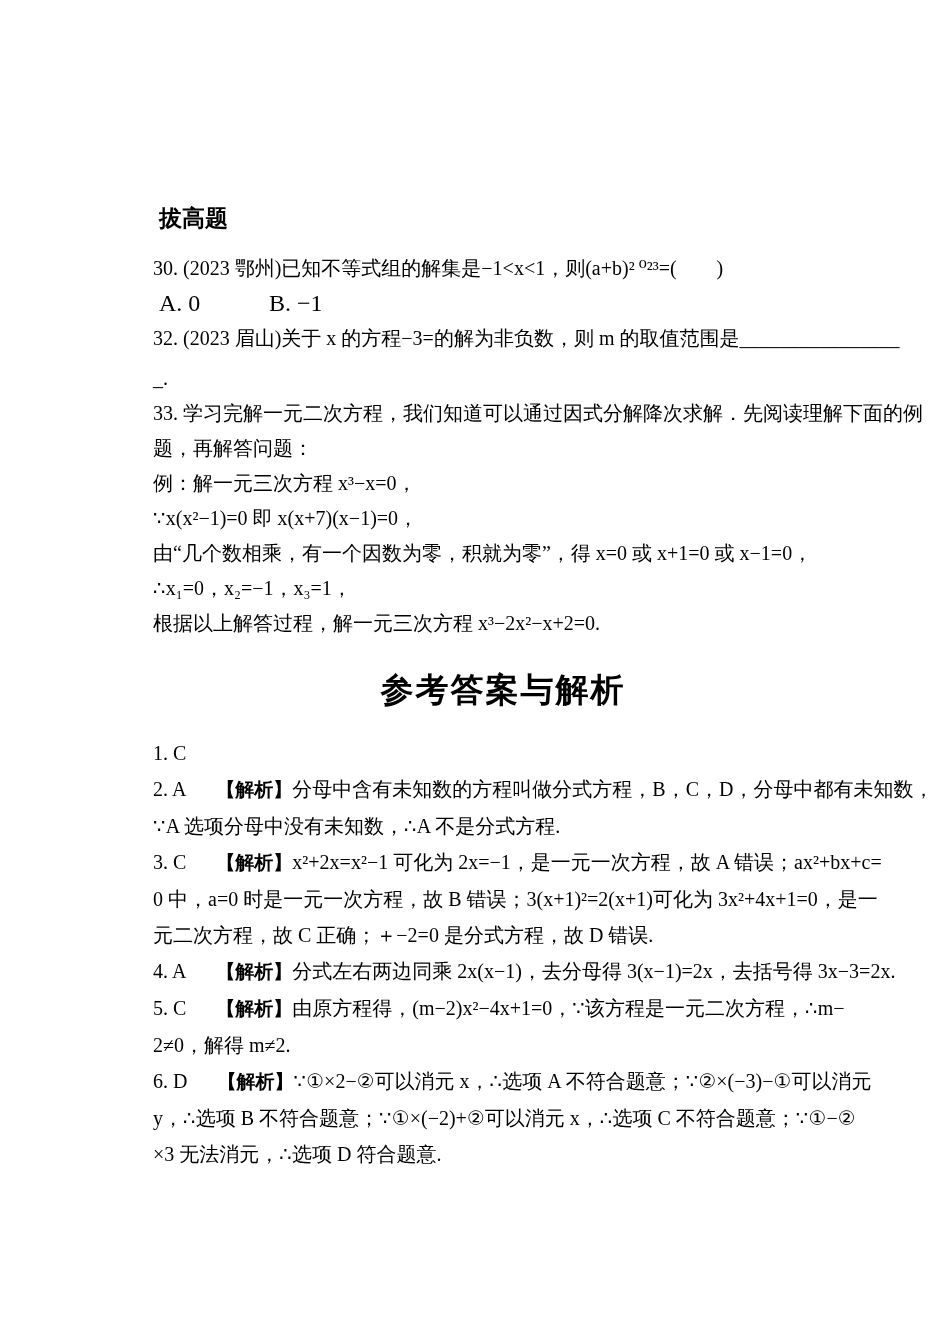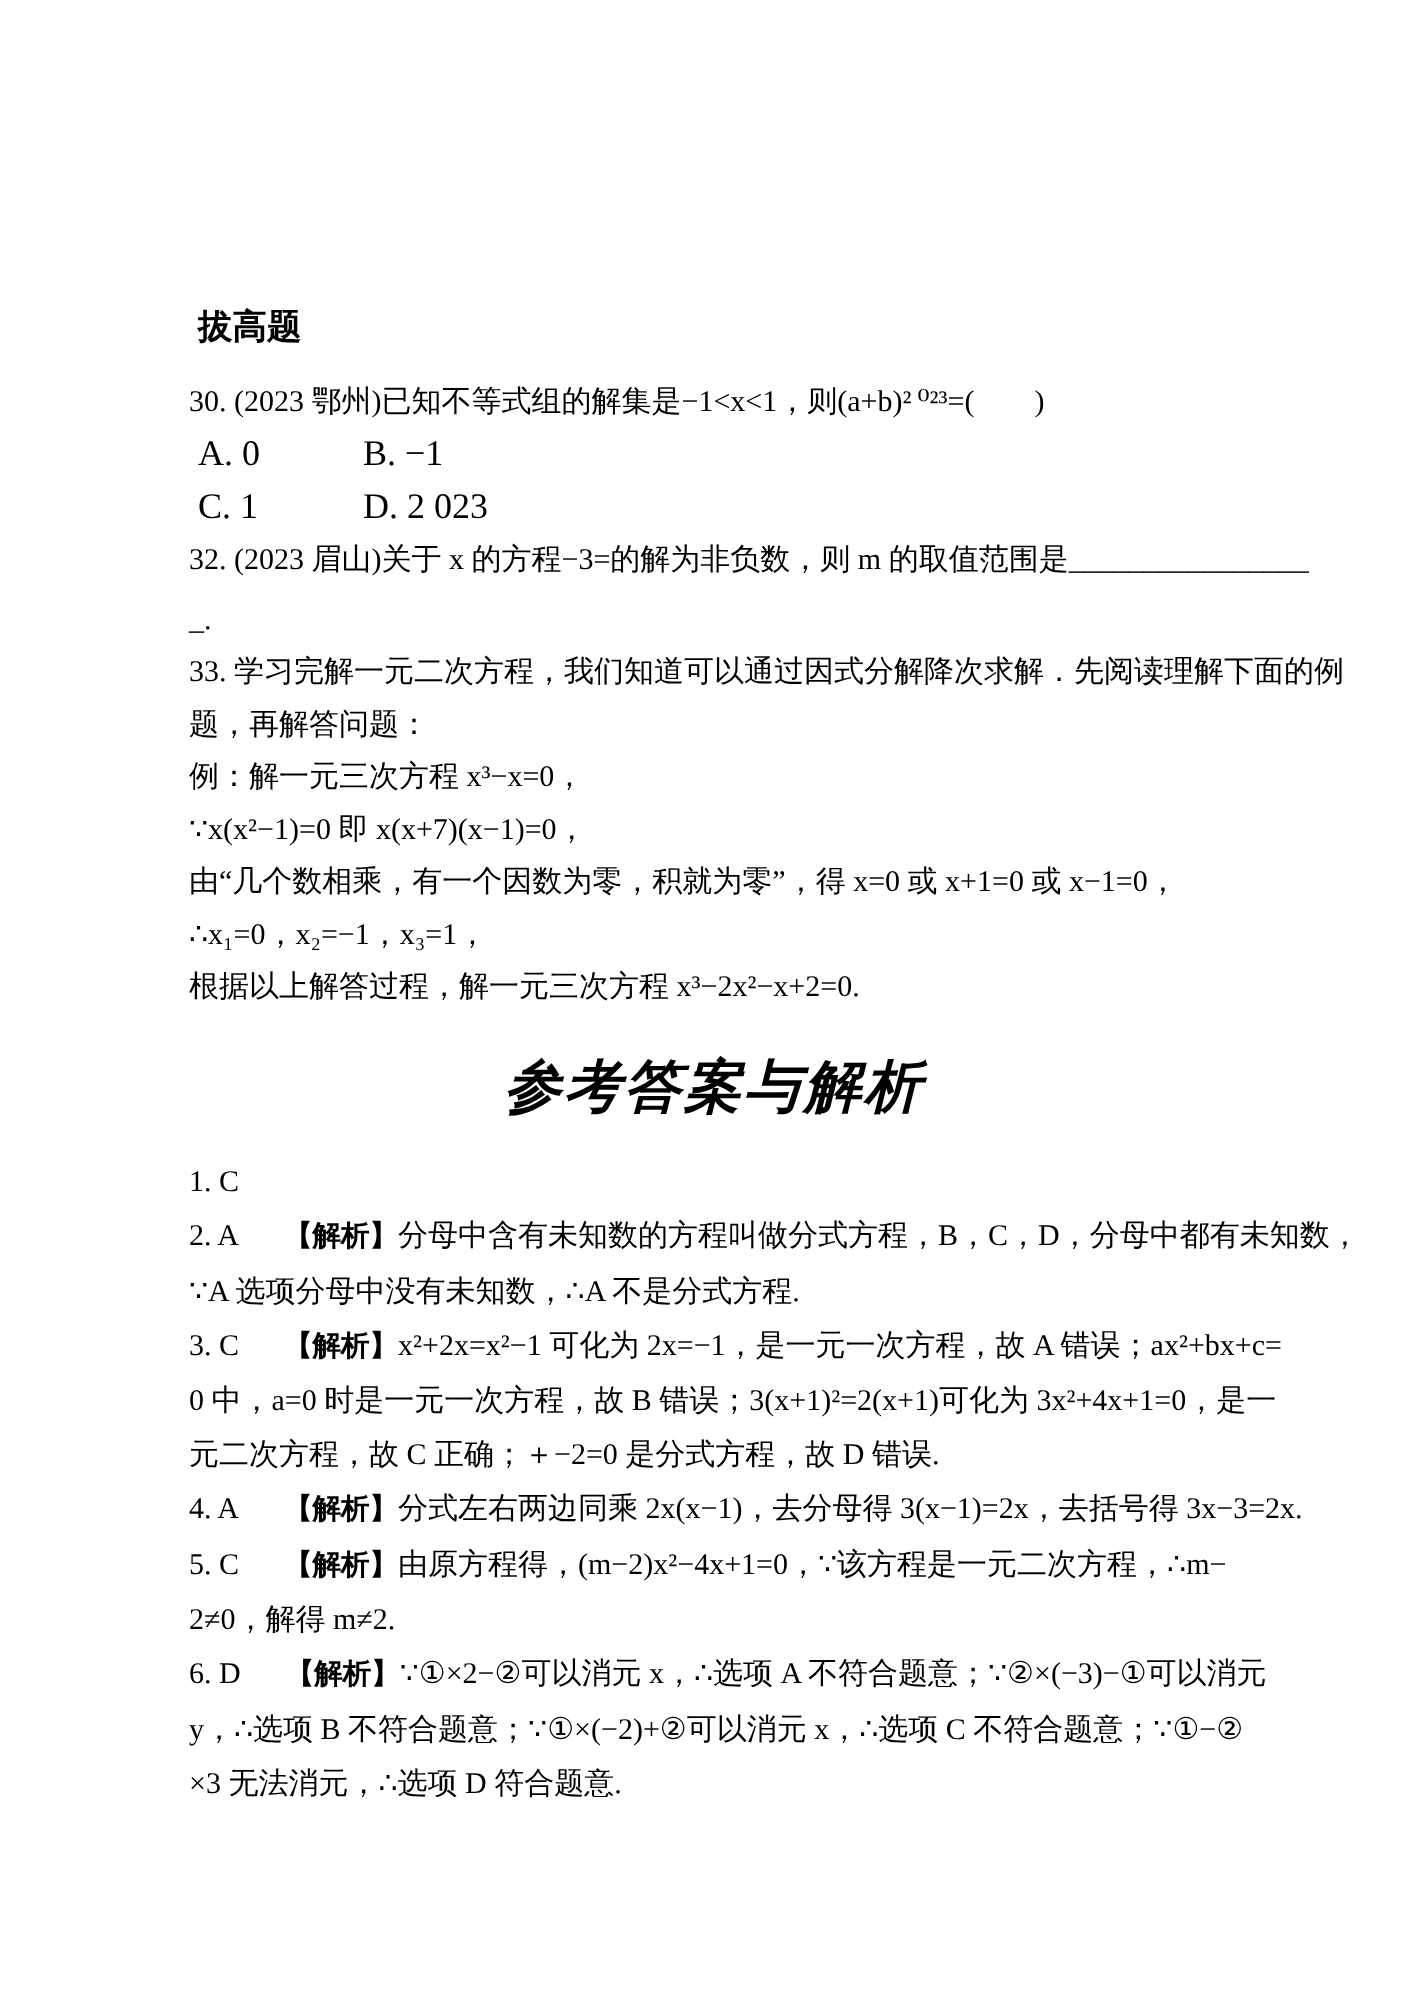--- a/index.html
+++ b/index.html
@@ -2,63 +2,58 @@
 <html><head>
 <meta charset="utf-8">
 <style>
   html,body{margin:0;padding:0;}
   body{
     width:950px;height:1344px;background:#ffffff;color:#111;
     font-family:"Liberation Serif","DejaVu Serif","DejaVu Sans",serif;
     overflow:hidden;position:relative;
   }
   .content{
-    position:absolute;left:126px;top:0;width:740px;
+    position:absolute;left:153px;top:0;width:740px;
   }
   .section-heading{
     margin:203px 0 18px 6px;
     font-family:"DejaVu Sans","Liberation Sans",sans-serif;
     font-weight:bold;font-size:23px;line-height:30px;color:#000;
   }
   .line{
     font-size:20px;line-height:35px;white-space:nowrap;color:#000;
   }
   .optrow{
     font-size:24px;line-height:35px;white-space:nowrap;color:#000;
   }
   .optrow .opt-left{display:inline-block;width:104px;margin-left:6px;}
   .optrow .opt-right{display:inline-block;}
   .q32-cont{margin-top:5px;}
   .answers-title{
     margin:26px 40px 22px 0;
     text-align:center;
-    font-size:38px;line-height:46px;font-weight:bold;color:#000;
+    font-size:33px;line-height:46px;font-weight:bold;color:#000;
     letter-spacing:2px;
-    font-style:italic;
   }
   .ans .line{line-height:36px;}
   .ans-num{margin-right:30px;}
   .ans-tag{font-weight:bold;font-family:Liberation Serif, serif;font-size:19px;}
   .ans-text{}
 </style>
 </head>
 <body>
 
 <div class="content">
 
   <div class="section-heading">拔高题</div>
 
   <div class="line">30. (2023 鄂州)已知不等式组的解集是−1&lt;x&lt;1，则(a+b)² ⁰²³=(　　)</div>
   <div class="optrow">
     <span class="opt-left">A. 0</span>
     <span class="opt-right">B. −1</span>
-  </div>
-  <div class="optrow">
-    <span class="opt-left">C. 1</span>
-    <span class="opt-right">D. 2 023</span>
   </div>
 
 
   <div class="line">32. (2023 眉山)关于 x 的方程−3=的解为非负数，则 m 的取值范围是________________</div>
   <div class="line q32-cont">_.</div>
 
   <div class="line">33. 学习完解一元二次方程，我们知道可以通过因式分解降次求解．先阅读理解下面的例</div>
   <div class="line">题，再解答问题：</div>
   <div class="line">例：解一元三次方程 x³−x=0，</div>
   <div class="line">∵x(x²−1)=0 即 x(x+7)(x−1)=0，</div>

